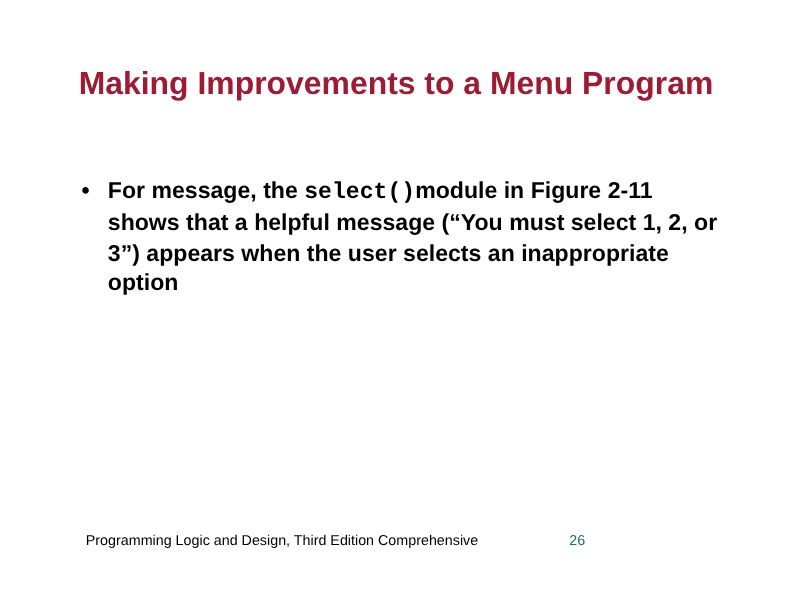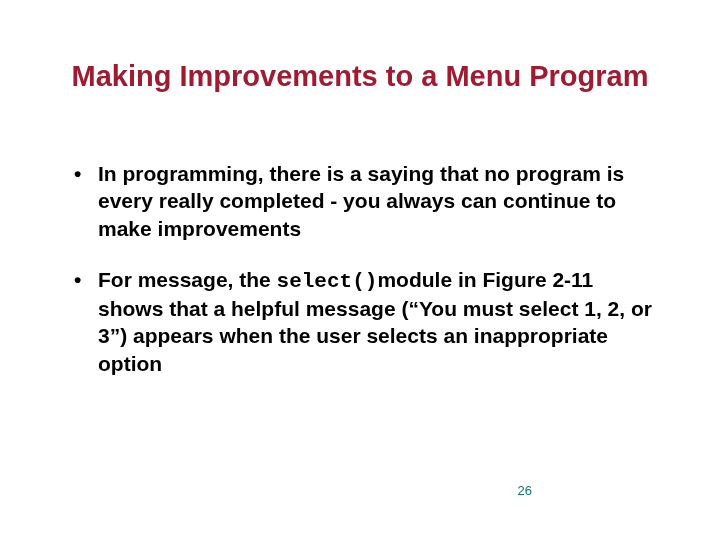--- a/index.html
+++ b/index.html
@@ -82,23 +82,21 @@
 </head>
 <body>
 
 <div class="slide">
 
   <div class="title">Making Improvements to a Menu Program</div>
 
   <div class="body">
     <ul class="bullets">
       <li>
-        <span>In programming, there is a saying that no program is every really completed - you always can continue to make improvements</span>
-      </li>
-      <li>
         <span>For message, the </span><span class="mono">select()</span><span>module in Figure 2-11 shows that a helpful message (“You must select 1, 2, or 3”) appears when the user selects an inappropriate option</span>
       </li>
     </ul>
   </div>
 
+  <div class="footer-left">Programming Logic and Design, Third Edition Comprehensive</div>
   <div class="footer-right">26</div>
 
 </div>
 
 </body></html>

